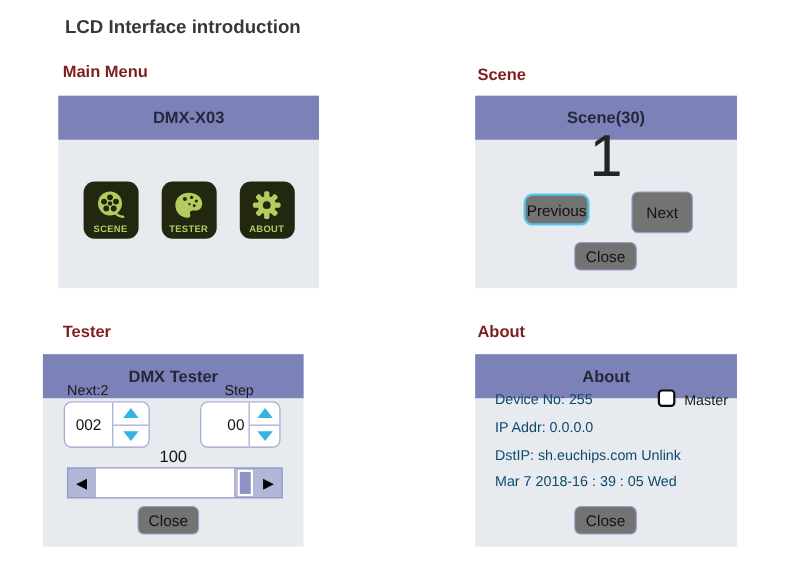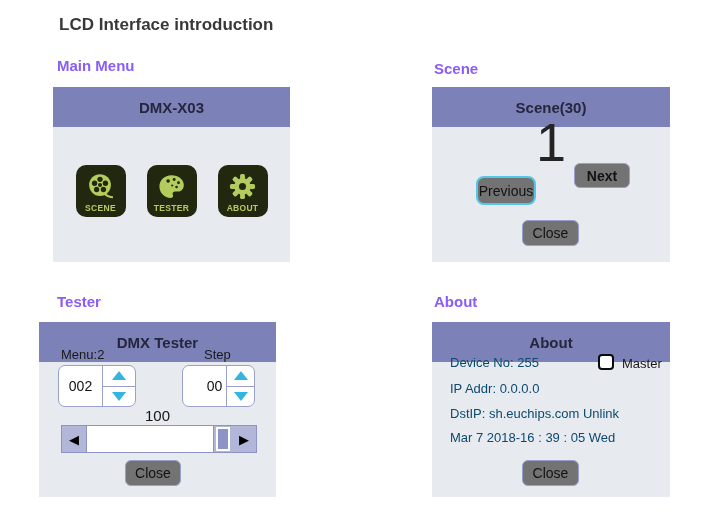--- a/index.html
+++ b/index.html
@@ -2,21 +2,21 @@
 <html><head>
 <meta charset="utf-8">
 <style>
   * { margin:0; padding:0; box-sizing:border-box; }
   html,body { background:#fff; }
   .canvas {
     position:relative; width:725px; height:525px; background:#ffffff;
     font-family:"Liberation Sans", sans-serif; overflow:hidden;
   }
   .page-title { position:absolute; left:59px; top:15px; font-size:17px; font-weight:700; color:#383838; }
-  .section-label { position:absolute; font-size:15px; font-weight:700; color:#8b5cf6; }
+  .section-label { position:absolute; font-size:15px; font-weight:700; color:#7f1d1d; }
   #lbl-main   { left:57px;  top:57px; }
   #lbl-scene  { left:434px; top:60px; }
   #lbl-tester { left:57px;  top:293px; }
   #lbl-about  { left:434px; top:293px; }
 
   .panel { position:absolute; background:#e7eaef; }
   #panel-main   { left:53px;  top:87px;  width:237px; height:175px; }
   #panel-scene  { left:432px; top:87px;  width:238px; height:175px; }
   #panel-tester { left:39px;  top:322px; width:237px; height:175px; }
   #panel-about  { left:432px; top:322px; width:238px; height:175px; }
@@ -38,21 +38,21 @@
 
   
   .scene-value { position:absolute; top:24px; left:0; width:100%; text-align:center;
     font-size:54px; font-weight:400; color:#242424; }
   .btn {
     position:absolute; background:#737373; border:1px solid #9aa0cb; border-radius:6px;
     font-size:14px; color:#121212; display:flex; align-items:center; justify-content:center;
     font-family:"Liberation Sans", sans-serif; cursor:pointer;
   }
   #btn-prev  { left:44px;  top:89px;  width:60px; height:29px; border:2px solid #55c5e8; border-radius:8px; }
-  #btn-next  { left:142px; top:76px;  width:56px; height:25px;font-weight:bold; }
+  #btn-next  { left:142px; top:87px;  width:56px; height:38px; }
   #btn-scene-close { left:90px; top:133px; width:57px; height:26px; }
 
   
   .t-label { position:absolute; font-size:13px; color:#1a1a1a; }
   #t-addr-label { left:22px;  top:25px; }
   #t-step-label { left:165px; top:25px; }
   .spinner {
     position:absolute; top:43px; height:42px; background:#fff;
     border:1px solid #9aa0cb; border-radius:7px; display:flex; overflow:hidden;
   }
@@ -158,21 +158,21 @@
     <div class="panel-header">Scene(30)</div>
     <div class="scene-value">1</div>
     <button class="btn" id="btn-prev">Previous</button>
     <button class="btn" id="btn-next">Next</button>
     <button class="btn" id="btn-scene-close">Close</button>
   </div>
 
   <div class="panel" id="panel-tester">
     <div class="panel-header">DMX Tester</div>
 
-    <div class="t-label" id="t-addr-label">Menu:2</div>
+    <div class="t-label" id="t-addr-label">Next:2</div>
     <div class="t-label" id="t-step-label">Step</div>
 
     <div class="spinner" id="spin-addr">
       <div class="spin-value">002</div>
       <div class="spin-arrows">
         <div class="spin-btn up">
             <span class="tri-up"></span>
           </div>
         <div class="spin-btn">
             <span class="tri-down"></span>

